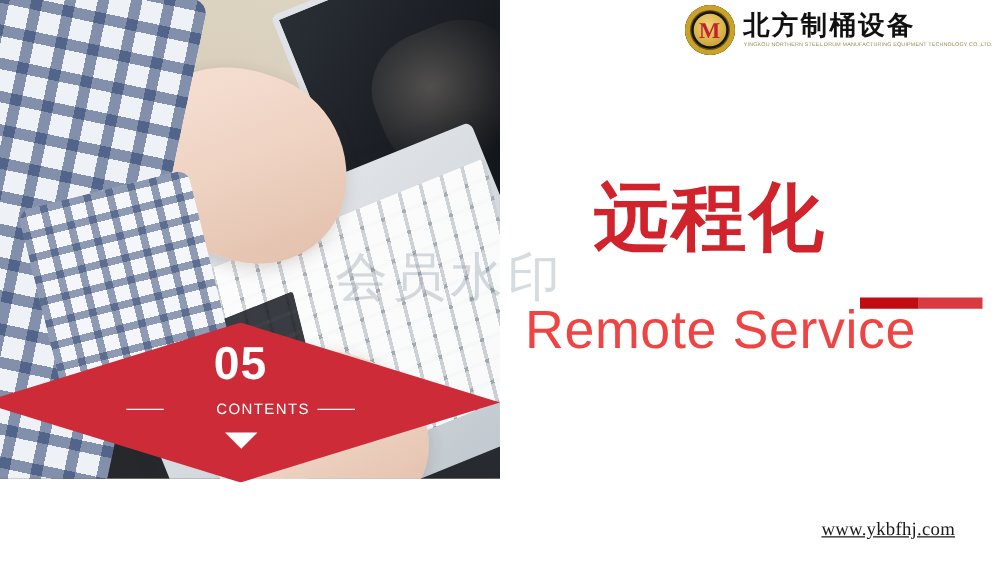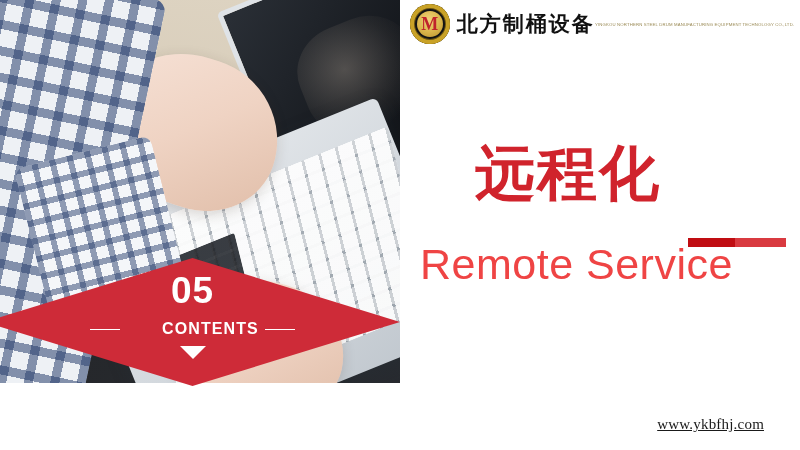--- a/index.html
+++ b/index.html
@@ -186,22 +186,22 @@
     gap: 6px;
   }
   .contents-rule {
     display: block;
     width: 30px;
     height: 1px;
     background: #ffffff;
   }
   .contents-label {
     color: #ffffff;
-    font-size: 16px;
-    font-weight: bold;
+    font-size: 12px;
+    font-weight: normal;
     letter-spacing: 1.1px;
     margin-left: 36px;
   }
   .diamond-caret {
     position: absolute;
     left: 50%;
     top: 88px;
     transform: translateX(-50%);
     width: 0;
     height: 0;
@@ -242,23 +242,22 @@
   }
   .logo-emblem-letter {
     color: #c0232c;
     font-size: 18px;
     font-weight: bold;
     font-family: "Liberation Serif", serif;
     line-height: 1;
   }
   .logo-texts {
     display: flex;
-    flex-direction: row;
+    flex-direction: column;
     justify-content: center;
-    align-items: center;
   }
   .logo-cn {
     color: #111111;
     font-size: 21px;
     font-weight: bold;
     letter-spacing: 2px;
     line-height: 1.08;
     white-space: nowrap;
   }
   .logo-en {
@@ -344,20 +343,21 @@
     <div class="screen-reflect"></div>
     <div class="laptop-base"></div>
     <div class="keys"></div>
     <div class="dark-keys"></div>
     <div class="hand hand-upper"></div>
     <div class="hand hand-lower"></div>
     <div class="sleeve"></div>
     <div class="sleeve-cuff"></div>
   </div>
 
+  <div class="watermark">会员水印</div>
 
   <div class="diamond">
     <div class="diamond-shape"></div>
     <div class="diamond-number">05</div>
     <div class="diamond-contents">
       <span class="contents-rule"></span>
       <span class="contents-label">CONTENTS</span>
       <span class="contents-rule"></span>
     </div>
     <div class="diamond-caret"></div>

